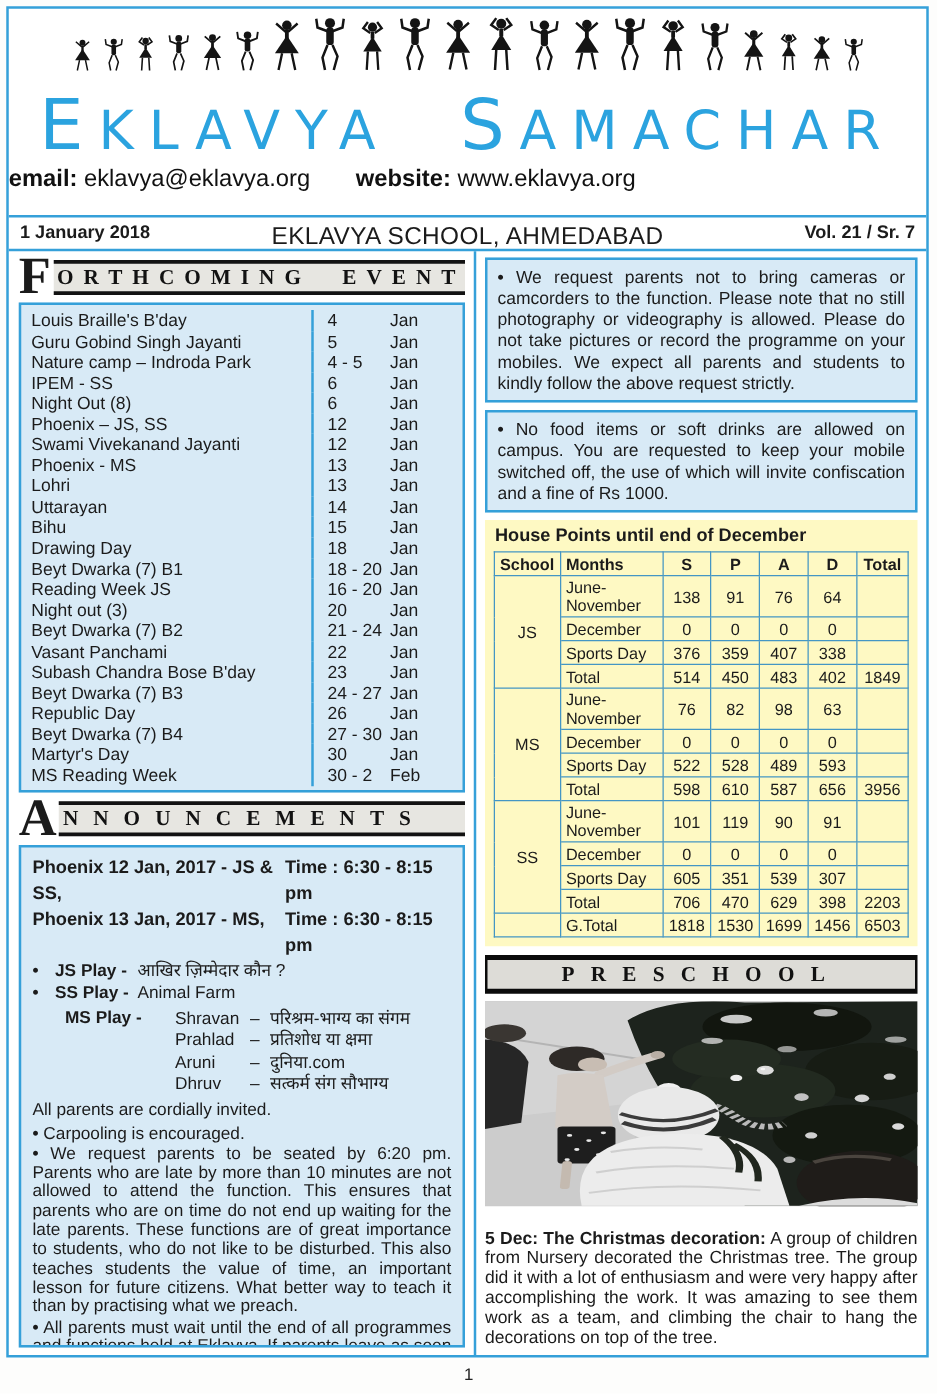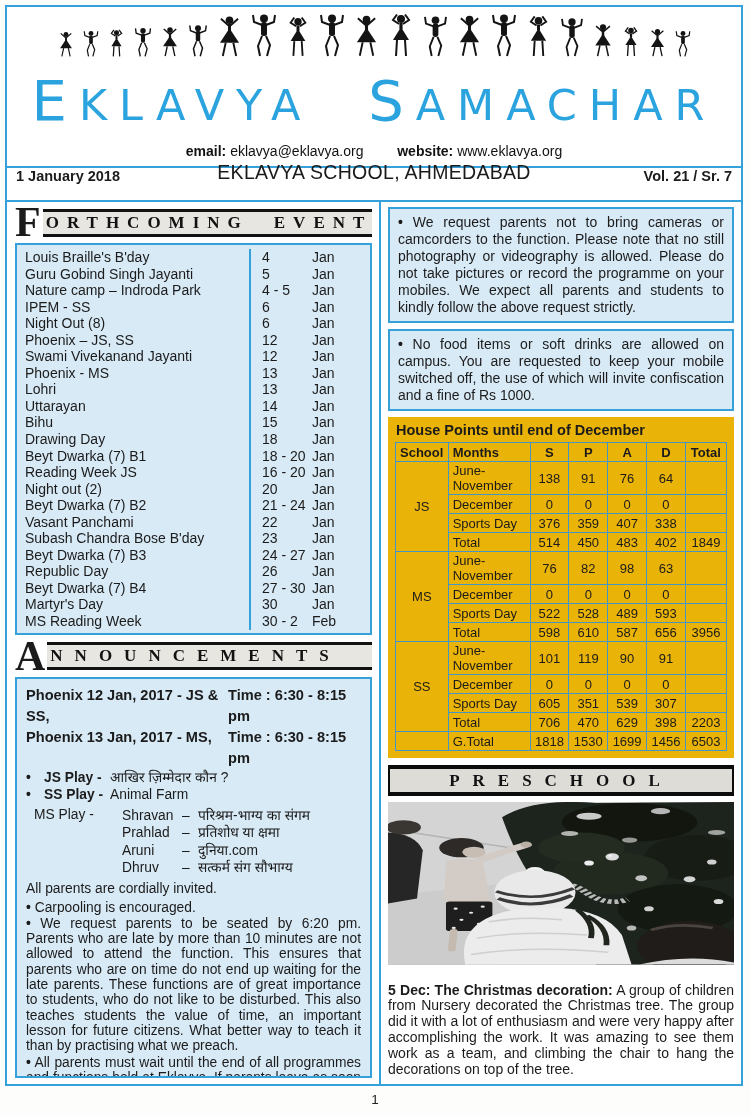--- a/index.html
+++ b/index.html
@@ -8,25 +8,25 @@
   .frame { position:absolute; left:5px; top:5px; width:738px; height:1081px;
            border:2px solid #35a0d9; display:flex; flex-direction:column; background:#fff; }
 
   
   .dancers { display:flex; justify-content:center; align-items:flex-end; gap:9px; height:50px; padding-top:7px; }
   .dancer { display:block; }
   .title-line { text-align:center; margin-top:17px; color:#2ba3df; white-space:nowrap;
                 font-family:"DejaVu Sans", sans-serif; font-size:43px; line-height:54px; letter-spacing:12px; }
   .tword { display:inline-block; margin:0 15px; }
   .tword::first-letter { font-size:56px; }
-  .mailline { text-align:center; font-size:14px; margin-top:11px; color:#111; }
+  .mailline { text-align:left; font-size:19px; margin-top:1px; color:#111; }
   .mailline b { font-weight:bold; }
   .mailline .gap { display:inline-block; width:26px; }
-  .datebar { border-top:2px solid #35a0d9; border-bottom:2px solid #35a0d9; height:29px; margin-top:7px;
-             display:flex; align-items:flex-end; padding:16px 9px; }
+  .datebar { border-top:2px solid #35a0d9; border-bottom:2px solid #35a0d9; height:29px; margin-top:17px;
+             display:flex; align-items:flex-start; padding:4px 9px; }
   .db-date { font-weight:bold; font-size:14.5px; width:170px; }
   .db-school { flex:1; text-align:center; font-size:19.5px; letter-spacing:0.3px; }
   .db-vol { font-weight:bold; font-size:14.5px; width:170px; text-align:right; }
 
   
   .cols { flex:1; display:flex; min-height:0; }
   .coldiv { width:2px; background:#35a0d9; }
   .colL { width:372px; padding:4px 7px 6px 8px; display:flex; flex-direction:column; overflow:hidden; }
   .colR { flex:1; padding:5px 7px 6px 7px; display:flex; flex-direction:column; overflow:hidden; }
 
@@ -45,34 +45,34 @@
   .ev-date { border-left:2px solid #35a0d9; padding-left:11px; display:grid; grid-template-columns:50px 1fr; }
 
   
   .annbox { border:2px solid #35a0d9; background:#d8eaf6; padding:6px 9px 20px; flex:1; overflow:hidden;
             font-size:13.8px; line-height:15.3px; }
   .show { display:grid; grid-template-columns:202px 1fr; font-weight:bold; font-size:14.6px; line-height:21px; }
   .playline { display:flex; line-height:17.5px; }
   .playline .dot { width:18px; font-weight:bold; }
   .playline .plabel { font-weight:bold; width:66px; }
   .msblock { display:flex; margin:3px 0 3px; }
-  .msblock .plabel { font-weight:normal; width:88px; margin-left:8px; }
+  .msblock .plabel { font-weight:bold; width:88px; margin-left:26px; }
   .msrow { display:grid; grid-template-columns:60px 16px 1fr; line-height:17.5px; }
   .vline { margin-top:3px; line-height:17px; }
   .invited { line-height:17px; margin-bottom:3px; }
   .annpara { text-align:justify; margin-bottom:1px; }
   .annpara .dot { font-weight:bold; }
 
   
   .notice { border:2px solid #35a0d9; background:#d8eaf6; padding:5px 8px; font-size:14px; line-height:17px;
             text-align:justify; margin-bottom:6px; }
   .notice .dot { font-weight:bold; }
 
   
-  .hpanel { background:#eab308; padding:5px 7px 7px; margin-bottom:7px; }
+  .hpanel { background:#fef9c3; padding:5px 7px 7px; margin-bottom:7px; }
   .hp-title { font-weight:bold; font-size:14.5px; margin:0 0 4px 1px; }
   table.hp { width:100%; border-collapse:collapse; font-size:13px; }
   .hp td, .hp th { border:1.6px solid #4496c4; padding:1px 4px; height:19px; font-weight:normal; text-align:left; }
   .hp .c { text-align:center; }
   .hp .b, .hp th { font-weight:bold; }
 
   
   .psbar { background:#0b0b0b; padding:4px 2px; margin-bottom:6px; }
   .psbar-inner { background:#dddcd7; text-align:center; color:#111;
                  font-family:"Liberation Serif", serif; font-weight:bold; font-size:17px; line-height:23px; letter-spacing:13px; }
@@ -300,21 +300,21 @@
               </div>
             </div>
           <div class="ev">
               <div class="ev-name">Reading Week JS</div>
               <div class="ev-date">
                 <span>16 - 20</span>
                 <span>Jan</span>
               </div>
             </div>
           <div class="ev">
-              <div class="ev-name">Night out (2)</div>
+              <div class="ev-name">Night out (3)</div>
               <div class="ev-date">
                 <span>20</span>
                 <span>Jan</span>
               </div>
             </div>
           <div class="ev">
               <div class="ev-name">Beyt Dwarka (7) B2</div>
               <div class="ev-date">
                 <span>21 - 24</span>
                 <span>Jan</span>

